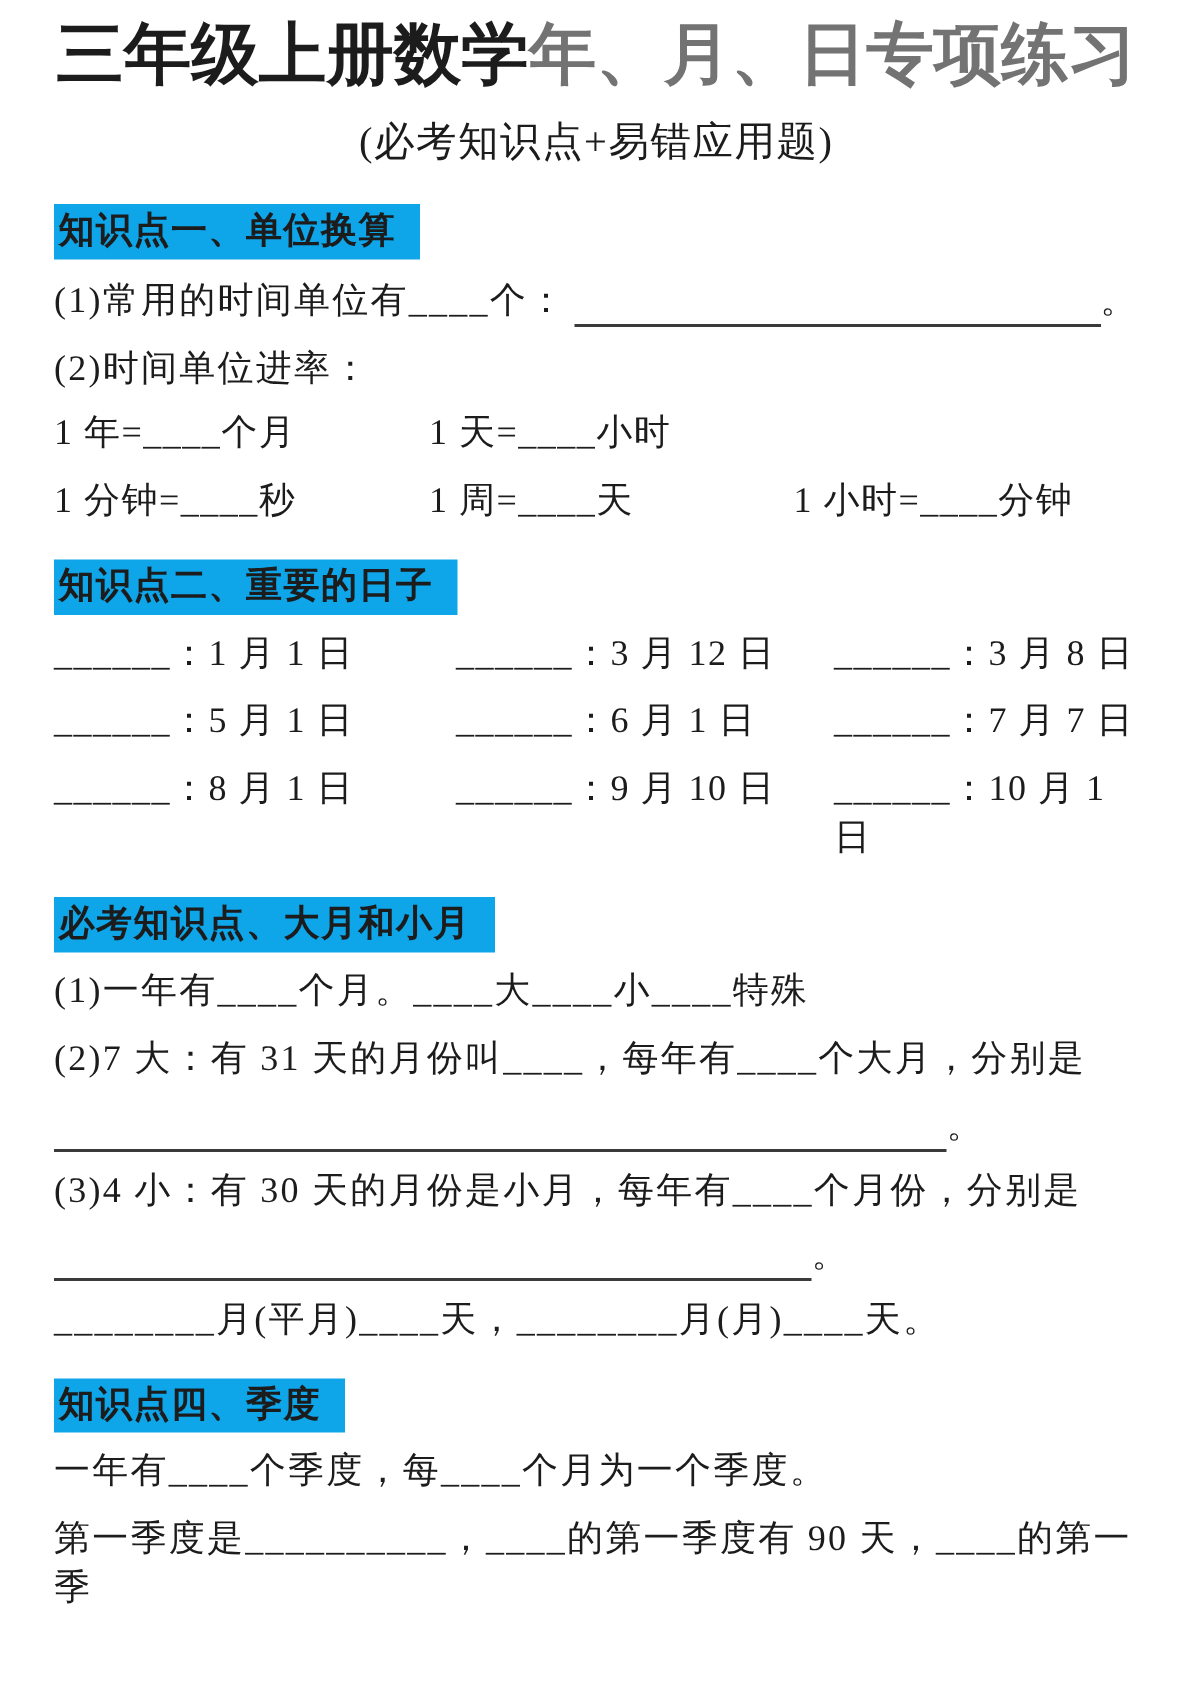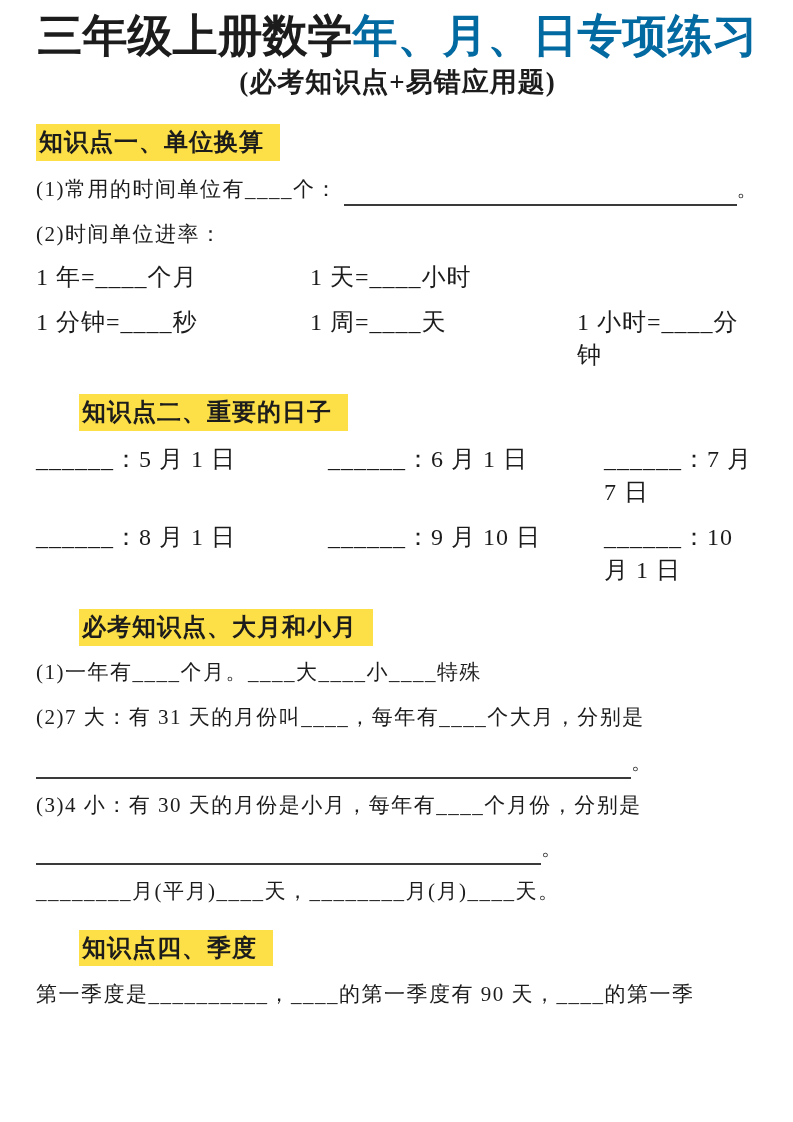--- a/index.html
+++ b/index.html
@@ -16,68 +16,68 @@
   .title {
     font-family: "Liberation Sans", "DejaVu Sans", sans-serif;
     font-weight: 900;
     font-size: 45px;
     line-height: 1.25;
     text-align: center;
     white-space: nowrap;
     margin-top: 8px;
     letter-spacing: 0;
   }
-  .title-red { color: #0369a1; }
+  .title-red { color: #737373; }
 
   .subtitle {
     text-align: center;
     font-size: 27px;
-    font-weight: 700;
+    font-weight: 400;
+    margin-top: 12px;
     letter-spacing: 1px;
   }
 
   .sec-heading {
     display: inline-block;
     font-family: "Liberation Sans", "DejaVu Sans", sans-serif;
     font-weight: 700;
     font-size: 24px;
     line-height: 1.2;
-    background: #fde047;
+    background: #0ea5e9;
     padding: 4px 16px 4px 3px;
     letter-spacing: 1px;
   }
 
   .line {
-    font-size: 21px;
+    font-size: 24px;
     line-height: 33px;
     letter-spacing: 1.5px;
   }
 
   .cols3 {
     display: grid;
     font-size: 24px;
     line-height: 33px;
     letter-spacing: 1px;
-    gap: 24px;
   }
   .cols-units { grid-template-columns: 250px 243px 1fr; }
   .cols-dates { grid-template-columns: 268px 252px 1fr; }
 
   .fill-line { display: flex; align-items: flex-end; }
   .fill {
     display: inline-block;
     border-bottom: 2px solid #3a3a3a;
     height: 26px;
   }
   .fill-grow { flex: 1 1 auto; margin-left: 6px; }
   .w595 { width: 595px; }
   .w505 { width: 505px; }
   .mt10 { margin-top: 10px; }
   .mt12 { margin-top: 12px; }
-  .mt22 { margin-top: 22px; margin-left: 43px; }
+  .mt22 { margin-top: 22px; }
   .mt24 { margin-top: 24px; }
 </style>
 </head>
 <body>
 
 <div class="page">
 
   <div class="title">
     <span>三年级上册数学</span><span class="title-red">年、月、日专项练习</span>
   </div>
@@ -102,20 +102,25 @@
       <span>1 分钟=____秒</span>
       <span>1 周=____天</span>
       <span>1 小时=____分钟</span>
     </div>
   </div>
 
   <div>
     <div class="mt22">
       <span class="sec-heading">知识点二、重要的日子</span>
     </div>
+    <div class="cols3 cols-dates mt10">
+      <span>______：1 月 1 日</span>
+      <span>______：3 月 12 日</span>
+      <span>______：3 月 8 日</span>
+    </div>
     <div class="cols3 cols-dates mt12">
       <span>______：5 月 1 日</span>
       <span>______：6 月 1 日</span>
       <span>______：7 月 7 日</span>
     </div>
     <div class="cols3 cols-dates mt12">
       <span>______：8 月 1 日</span>
       <span>______：9 月 10 日</span>
       <span>______：10 月 1 日</span>
     </div>
@@ -136,17 +141,18 @@
       <span class="fill w505"></span>
       <span>。</span>
     </div>
     <div class="line mt10">________月(平月)____天，________月(月)____天。</div>
   </div>
 
   <div>
     <div class="mt22">
       <span class="sec-heading">知识点四、季度</span>
     </div>
+    <div class="line mt10">一年有____个季度，每____个月为一个季度。</div>
     <div class="line mt12">第一季度是__________，____的第一季度有 90 天，____的第一季</div>
 
   </div>
 
 </div>
 
 </body></html>

